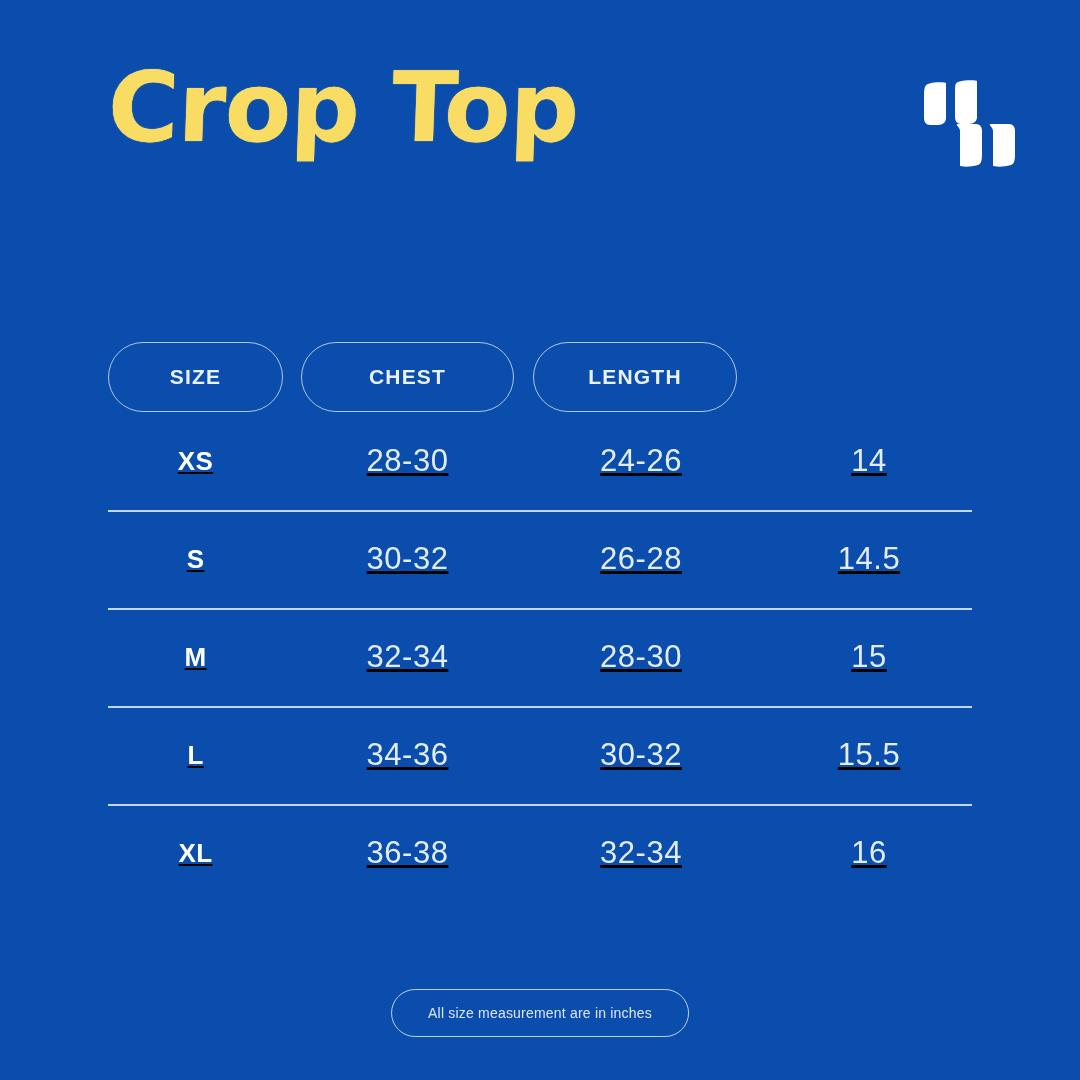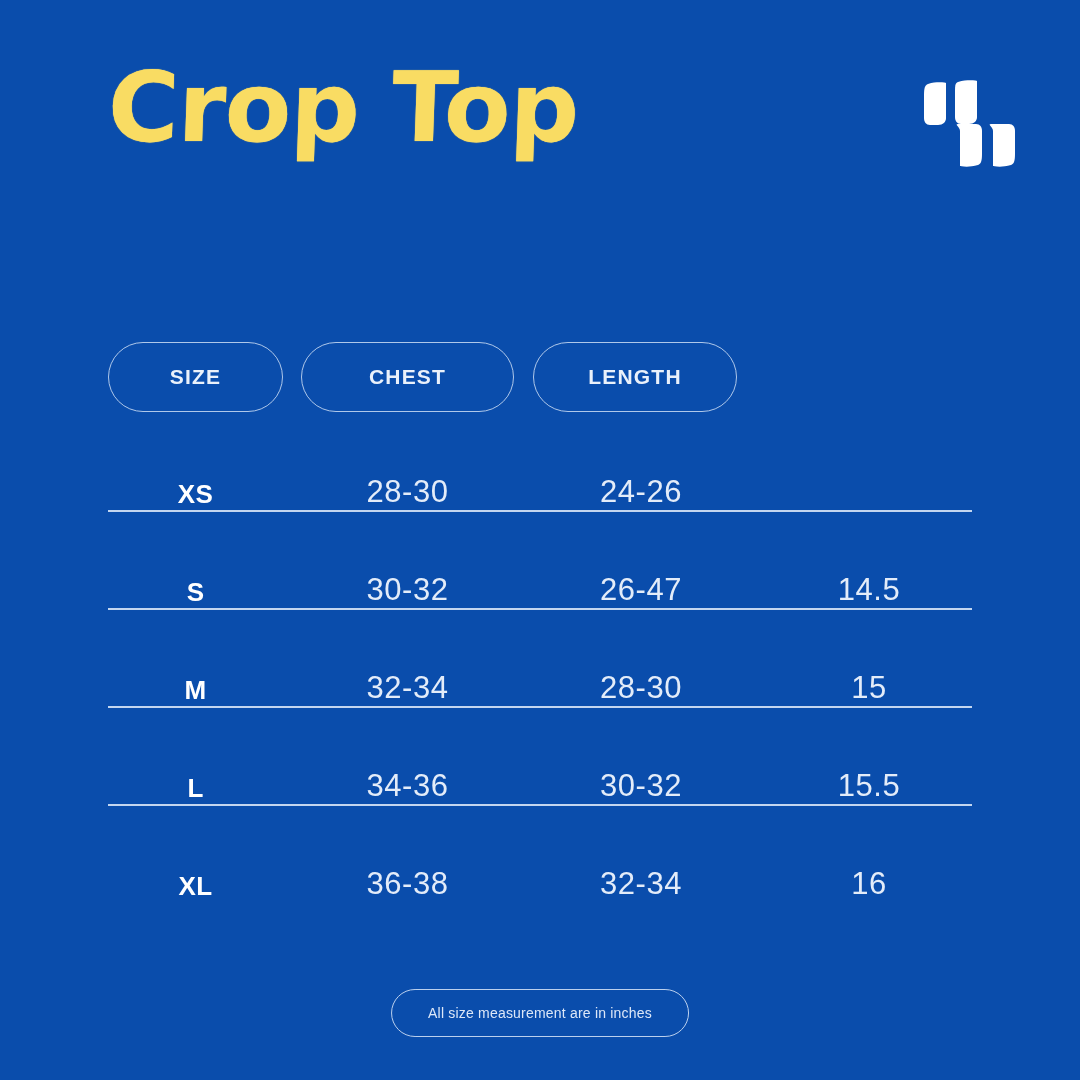--- a/index.html
+++ b/index.html
@@ -91,23 +91,24 @@
   }
   .header-pill.col-size   { width: 175px; }
   .header-pill.col-chest  { width: 213px; margin-left: 18px; }
   .header-pill.col-waist  { width: 214px; margin-left: 20px; }
   .header-pill.col-length { width: 204px; margin-left: 19px; }
 
   .body-rows { margin-top: 0; }
 
   .data-row {
     display: flex;
-    align-items: flex-end;
+    align-items: center;
     height: 98px;
     position: relative;
+    text-decoration: underline;
   }
   .data-row + .data-row::before {
     content: "";
     position: absolute;
     top: 0;
     left: 0;
     right: 0;
     height: 1.5px;
     background: #C3D6F0;
   }
@@ -179,26 +180,27 @@
     <div class="header-pill col-chest">CHEST</div>
     <div class="header-pill col-length">LENGTH</div>
   </div>
 
   <div class="body-rows">
 
     <div class="data-row">
       <div class="cell cell-size">XS</div>
       <div class="cell cell-chest">28-30</div>
       <div class="cell cell-waist">24-26</div>
+      <div class="cell cell-length">14</div>
     </div>
 
     <div class="data-row">
       <div class="cell cell-size">S</div>
       <div class="cell cell-chest">30-32</div>
-      <div class="cell cell-waist">26-47</div>
+      <div class="cell cell-waist">26-28</div>
       <div class="cell cell-length">14.5</div>
     </div>
 
     <div class="data-row">
       <div class="cell cell-size">M</div>
       <div class="cell cell-chest">32-34</div>
       <div class="cell cell-waist">28-30</div>
       <div class="cell cell-length">15</div>
     </div>
 

